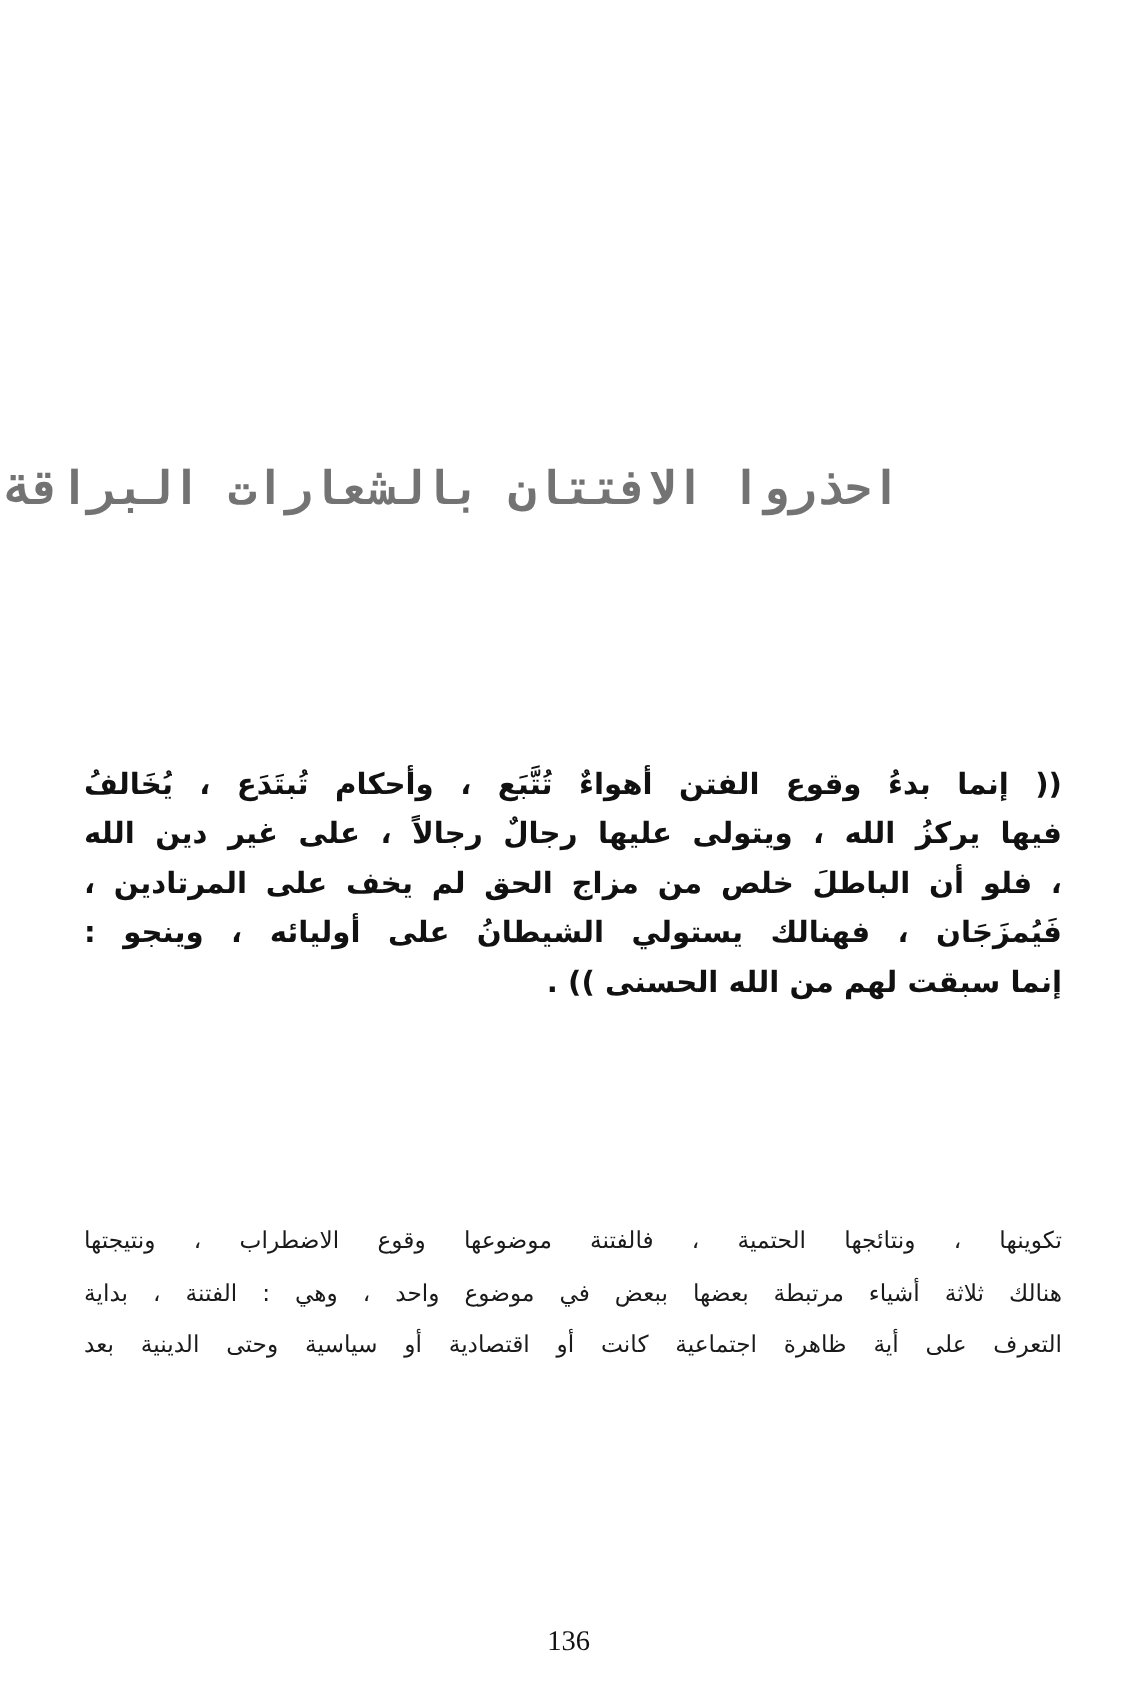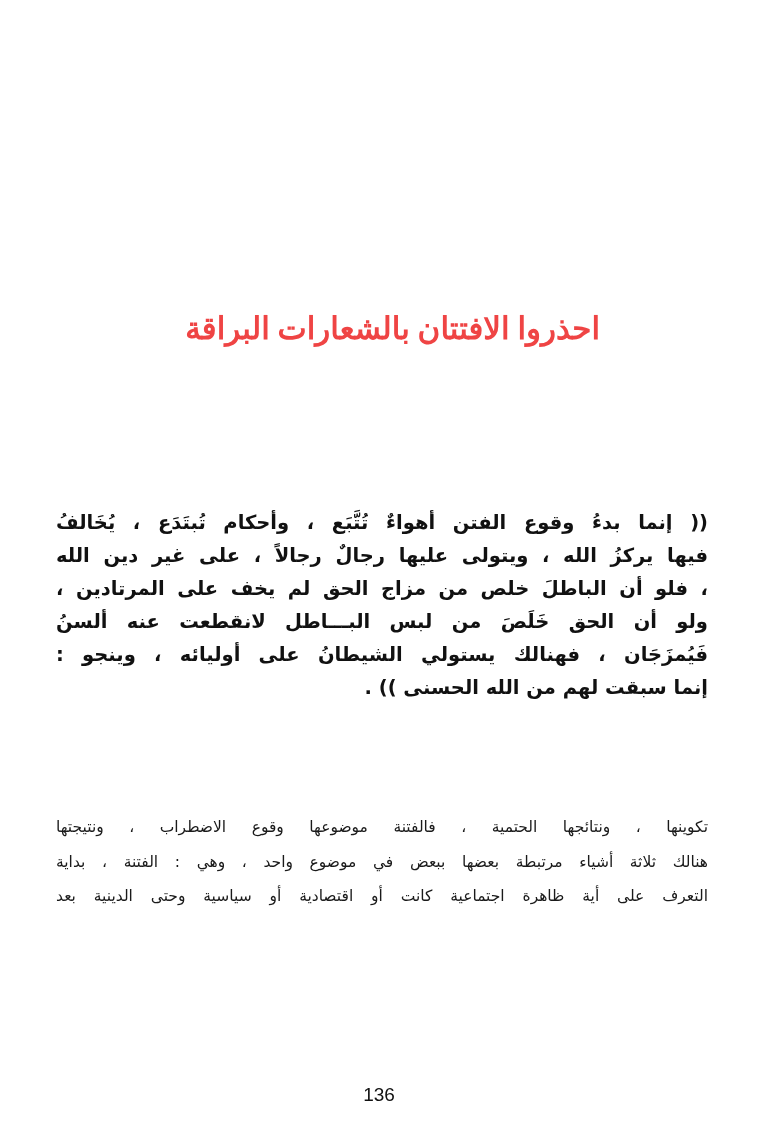--- a/index.html
+++ b/index.html
@@ -14,26 +14,26 @@
       overflow: hidden;
       color: #111111;
     }
     .page-title {
       position: absolute;
       top: 304px;
       left: 100px;
       width: 500px;
       text-align: right;
       direction: rtl;
-      font-family: Liberation Serif, serif;
+      font-family: Liberation Mono, monospace;
       font-weight: bold;
       font-size: 31px;
       line-height: 50px;
       letter-spacing: 0px;
-      color: #ef4444;
+      color: #737373;
       white-space: nowrap;
     }
     .quote-block {
       position: absolute;
       top: 506px;
       left: 56px;
       width: 652px;
       direction: rtl;
       font-family: "DejaVu Sans", sans-serif;
       font-weight: bold;
@@ -69,36 +69,35 @@
       white-space: nowrap;
       text-align: justify;
       text-align-last: justify;
     }
     .page-number {
       position: absolute;
       top: 1082px;
       left: 0;
       width: 758px;
       text-align: center;
-      font-family: Liberation Sans, sans-serif;
+      font-family: Liberation Serif, serif;
       font-size: 19px;
       line-height: 26px;
       color: #111;
     }
   </style>
 </head>
 <body>
 
 <h1 class="page-title" style="margin:0;">احذروا الافتتان بالشعارات البراقة</h1>
 
 <div class="quote-block">
   <span class="quote-line">((  إنما بدءُ وقوع الفتن أهواءٌ تُتَّبَع ،  وأحكام تُبتَدَع ، يُخَالفُ</span>
   <span class="quote-line">فيها يركزُ الله ، ويتولى عليها رجالٌ رجالاً  ، على غير دين الله</span>
   <span class="quote-line">، فلو أن الباطلَ خلص من مزاج الحق لم يخف على المرتادين ،</span>
-  <span class="quote-line">ولو أن الحق خَلَصَ من لبس البـــاطل لانقطعت عنه ألسنُ</span>
   <span class="quote-line">فَيُمزَجَان ،  فهنالك يستولي الشيطانُ على أوليائه ، وينجو :</span>
   <span class="quote-line last">إنما سبقت لهم من الله الحسنى  )) .</span>
 </div>
 
 <div class="body-para">
   <span class="body-line">تكوينها ، ونتائجها الحتمية ،   فالفتنة موضوعها وقوع الاضطراب ، ونتيجتها</span>
   <span class="body-line">هنالك ثلاثة أشياء مرتبطة بعضها ببعض في موضوع واحد ، وهي : الفتنة ، بداية</span>
   <span class="body-line">التعرف على أية ظاهرة اجتماعية كانت أو اقتصادية أو سياسية وحتى الدينية بعد</span>
 </div>
 

